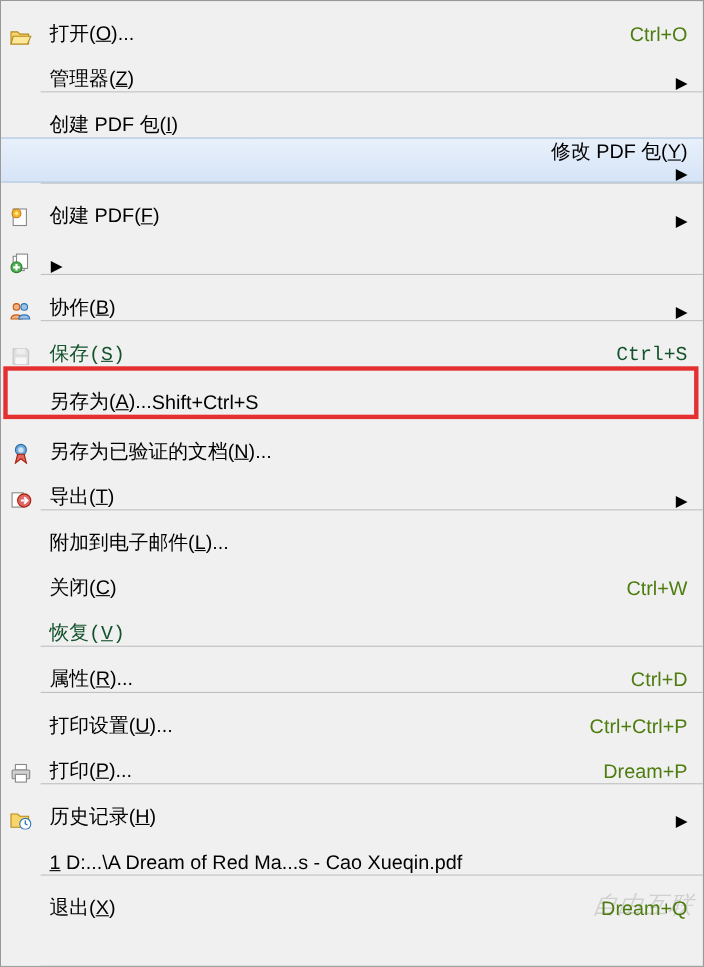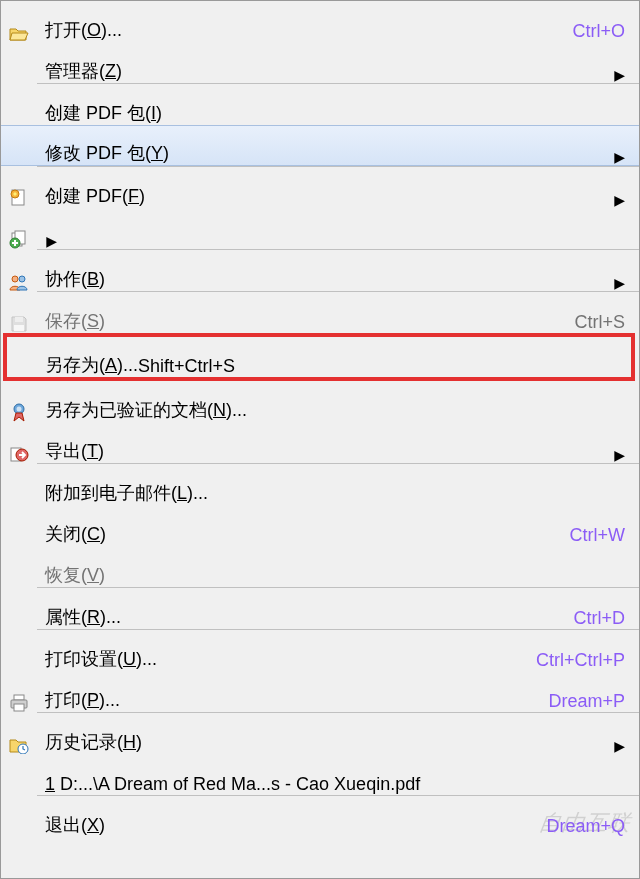--- a/index.html
+++ b/index.html
@@ -37,42 +37,43 @@
       justify-content: center;
       flex-shrink: 0;
     }
     .item .label {
       flex: 1;
       padding-left: 8px;
       color: #000;
       white-space: nowrap;
     }
     .item .shortcut {
-      color: #8b5cf6;
+      color: #4d7c0f;
     }
     .item .arrow {
       width: 16px;
       text-align: right;
       color: #000;
       font-size: 14px;
       margin-left: 4px;
     }
-    .disabled .label, .disabled .shortcut { color: #737373; }
+    .disabled .label, .disabled .shortcut { color: #14532d; font-family: Liberation Mono, monospace; }
     .disabled .icon { opacity: 0.5; }
     .u { text-decoration: underline; }
     .sep {
       height: 1px;
       margin-left: 36px;
       background: #c0c0c0;
     }
     .hover-row {
       background: linear-gradient(#e8f0fb, #d6e4f7);
       border-top: 1px solid #a8c0e0;
       border-bottom: 1px solid #a8c0e0;
       height: 41px;
+      flex-direction: column;
     }
     .highlight-box {
       border: 4px solid #e43030;
       height: 48px;
       margin-left: 2px;
       margin-right: 4px;
       display: flex;
       align-items: flex-end;
       padding-right: 10px;
     }

